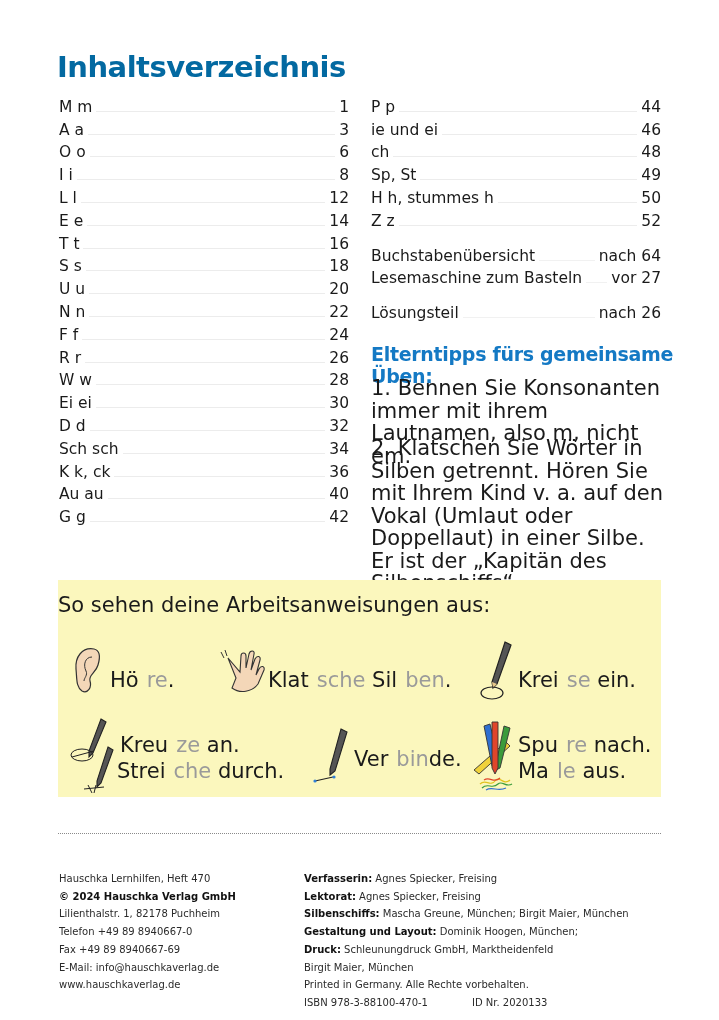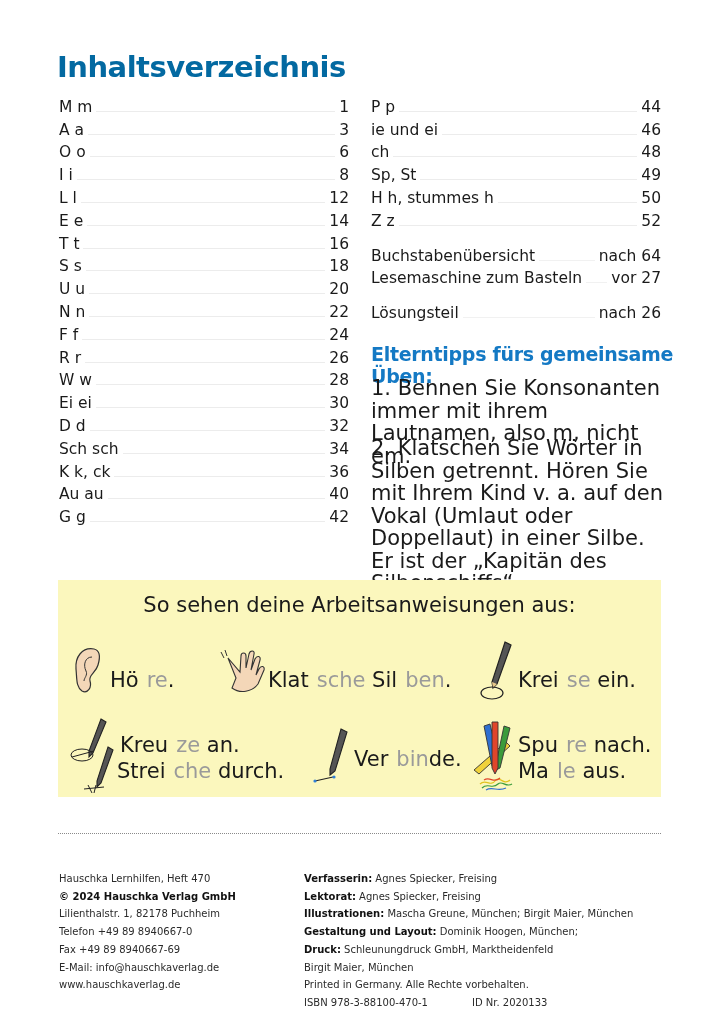--- a/index.html
+++ b/index.html
@@ -15,21 +15,21 @@
   .toc-row .lead { flex:1; border-bottom:1px solid #ececec; margin:0 4px 4px 4px; }
   .toc-row .pg { white-space:nowrap; text-align:right; }
   .toc-row.nolead .lead { border-bottom:1px solid #f1f1f1; }
   .gap { height:12px; }
   .tips-title { position:absolute; left:371px; top:343px; font-size:19px; font-weight:bold;
                 color:#1479c4; letter-spacing:-0.3px; }
   .tip { position:absolute; left:371px; width:300px; font-size:21px; line-height:22.5px; }
   .tip1 { top:377px; }
   .tip2 { top:437px; }
   .panel { position:absolute; left:58px; top:580px; width:603px; height:217px; background:#fbf7bd; }
-  .panel-title { position:absolute; left:0; width:603px; top:13px; text-align:center; font-size:21px; }
+  .panel-title { position:absolute; left:0; width:603px; top:13px; text-align:left; font-size:21px; }
   .instr { position:absolute; font-size:21px; line-height:26px; white-space:nowrap; }
   .instr .g { color:#9a9a9a;margin-left:8px; }
   .icon { position:absolute; }
   .sep { position:absolute; left:58px; top:833px; width:603px; border-top:1px dotted #8a8a8a; }
   .imp { position:absolute; font-size:10px; line-height:17.7px; color:#2a2a2a; white-space:nowrap; }
   .imp-left { left:59px; top:870px; }
   .imp-right { left:304px; top:870px; }
   .imp b { color:#111; }
 </style>
 </head>
@@ -271,19 +271,19 @@
   <div>Lilienthalstr. 1, 82178 Puchheim</div>
   <div>Telefon +49 89 8940667-0</div>
   <div>Fax +49 89 8940667-69</div>
   <div>E-Mail: info@hauschkaverlag.de</div>
   <div>www.hauschkaverlag.de</div>
 </div>
 
 <div class="imp imp-right">
   <div><b>Verfasserin:</b><span> Agnes Spiecker, Freising</span></div>
   <div><b>Lektorat:</b><span> Agnes Spiecker, Freising</span></div>
-  <div><b>Illustrationen:</b><span> Mascha Greune, München; Birgit Maier, München</span></div>
+  <div><b>Silbenschiffs:</b><span> Mascha Greune, München; Birgit Maier, München</span></div>
   <div><b>Gestaltung und Layout:</b><span> Dominik Hoogen, München;</span></div>
   <div><b>Druck:</b><span> Schleunungdruck GmbH, Marktheidenfeld</span></div>
   <div>Birgit Maier, München</div>
   <div>Printed in Germany. Alle Rechte vorbehalten.</div>
   <div><span>ISBN 978-3-88100-470-1</span><span style="display:inline-block;width:44px"></span><span>ID Nr. 2020133</span></div>
 </div>
 
 </body></html>

